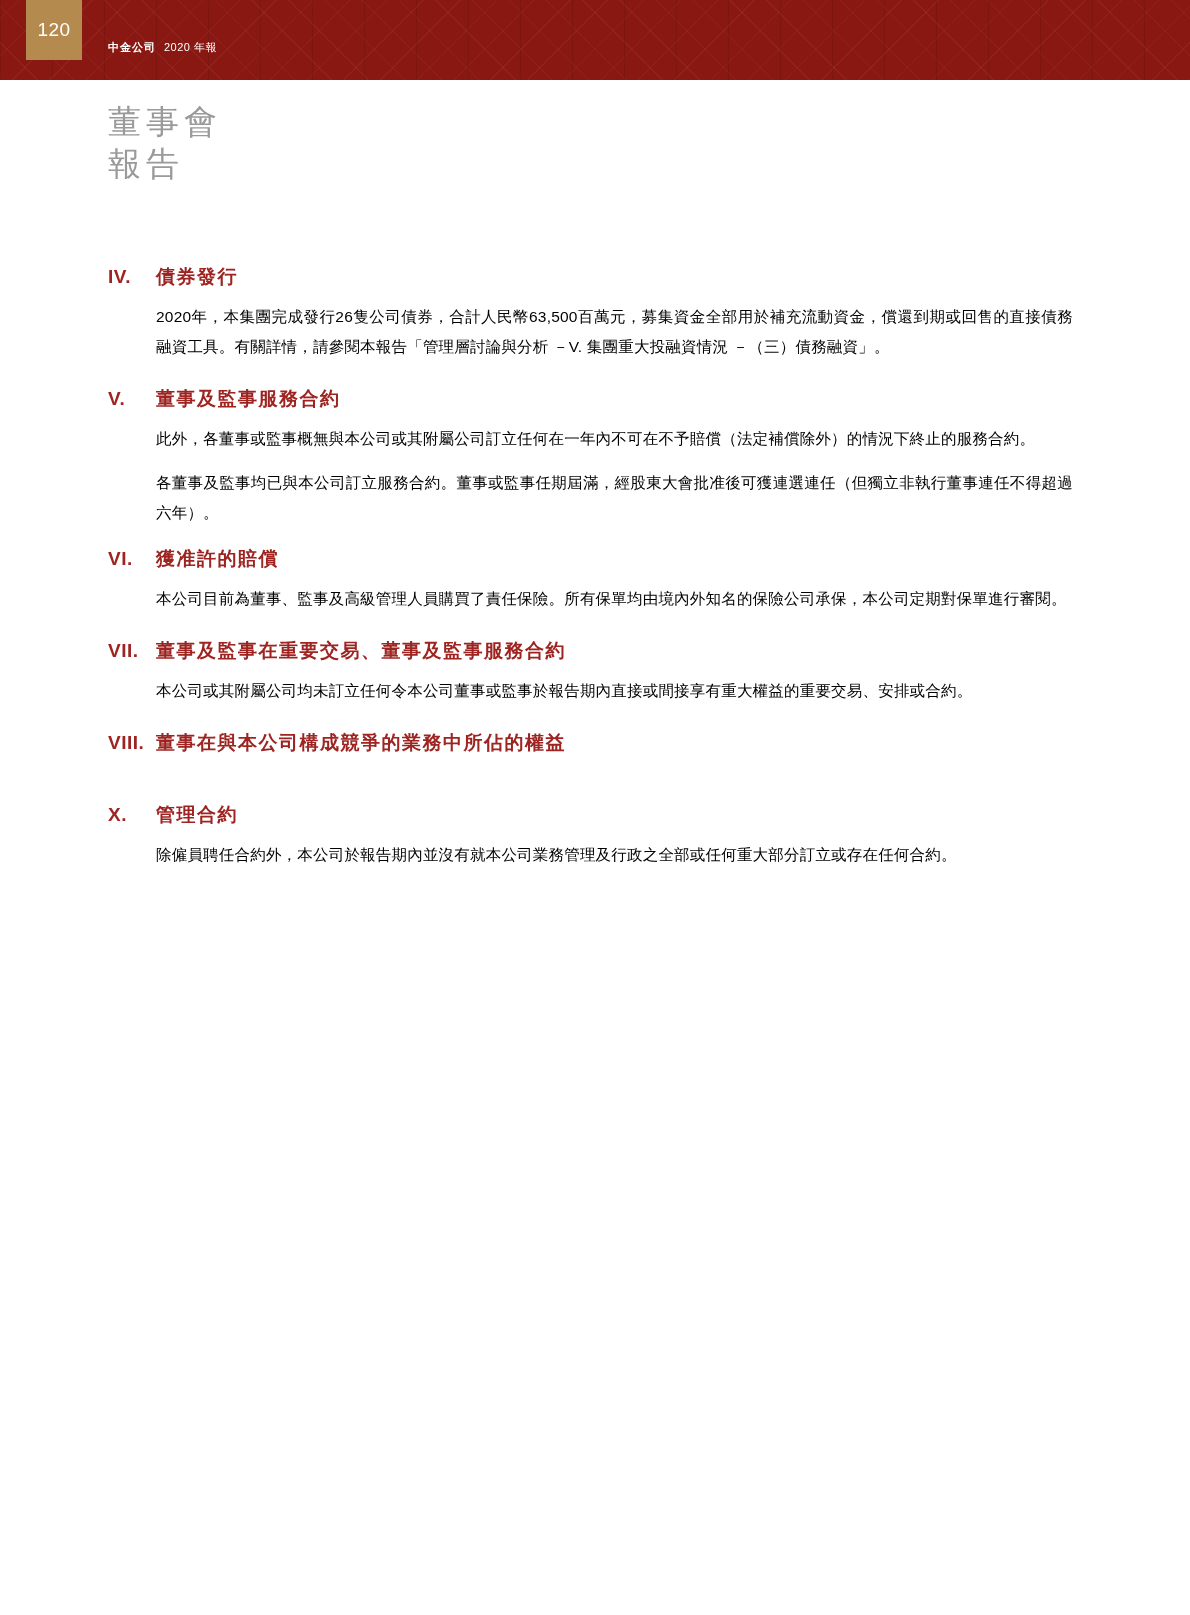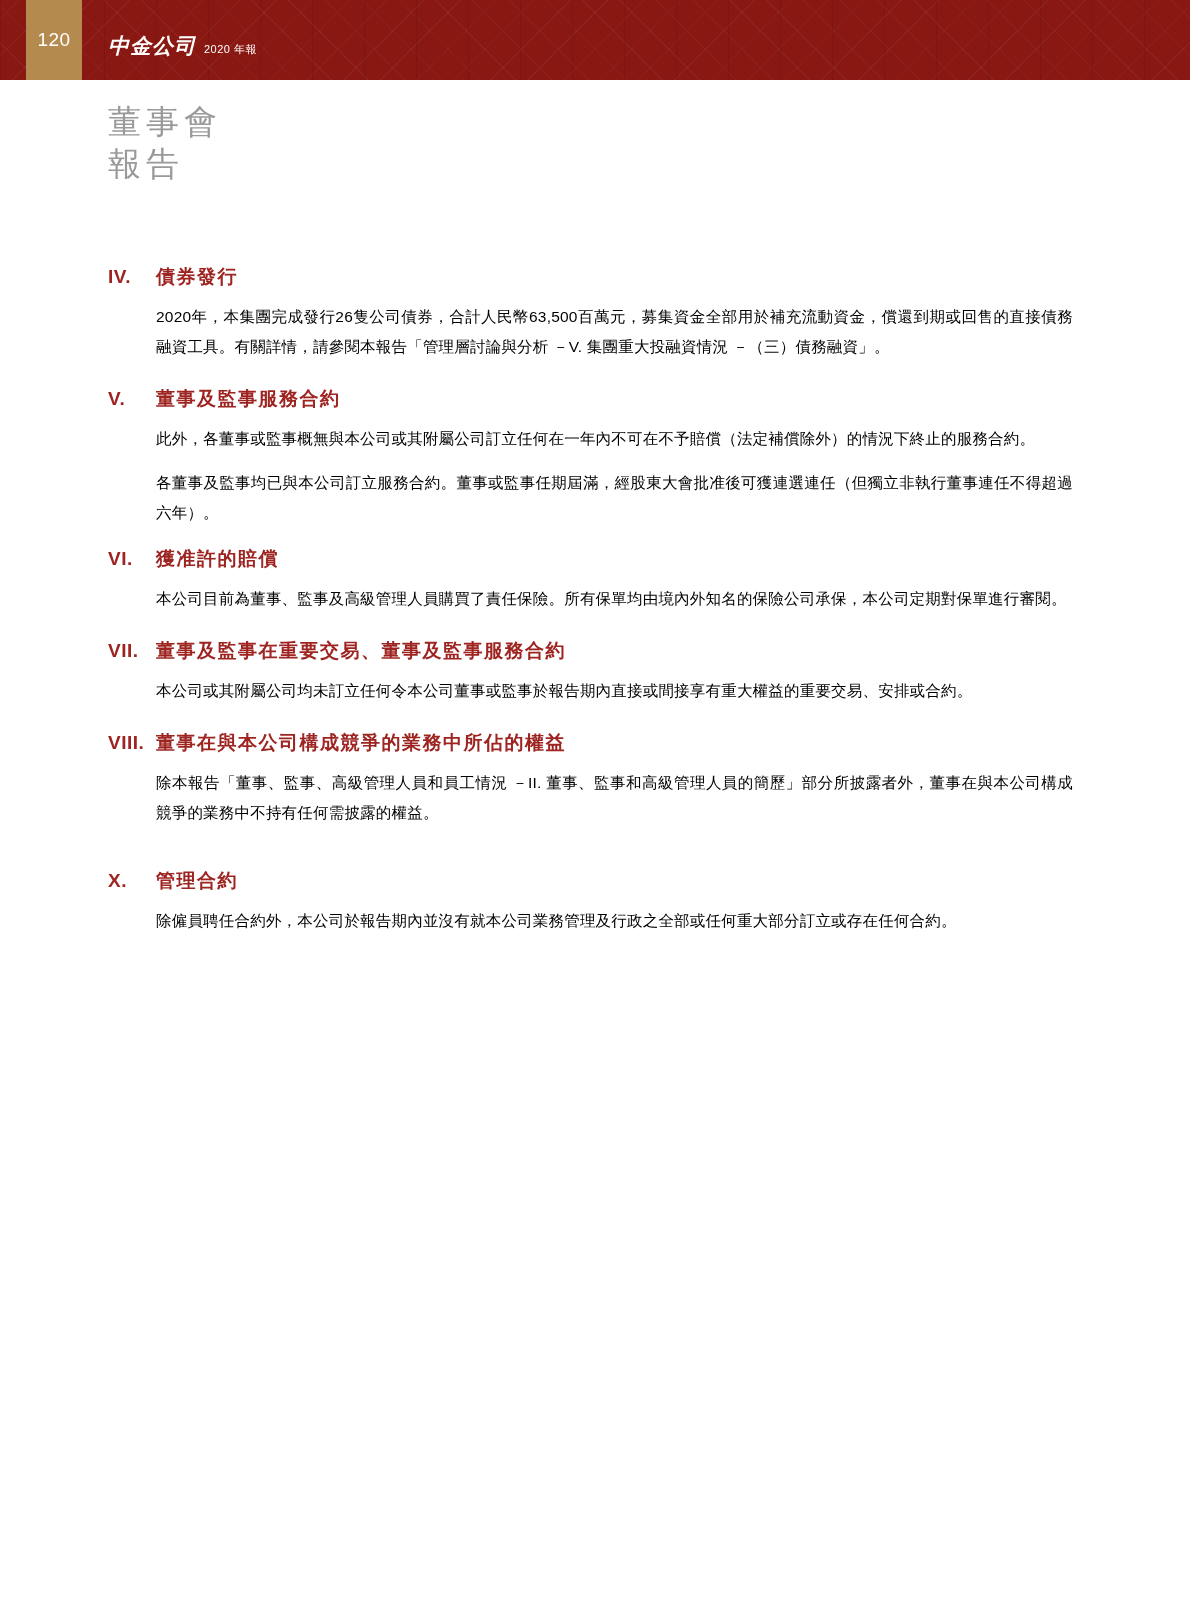--- a/index.html
+++ b/index.html
@@ -33,44 +33,43 @@
     background-image:
       repeating-linear-gradient(45deg, rgba(255,255,255,0.045) 0 1px, transparent 1px 26px),
       repeating-linear-gradient(-45deg, rgba(255,255,255,0.045) 0 1px, transparent 1px 26px),
       repeating-linear-gradient(90deg, rgba(0,0,0,0.10) 0 1px, transparent 1px 52px);
   }
   .header-page-box {
     position: absolute;
     top: 0;
     left: 26px;
     width: 56px;
-    height: 80px;
+    height: 60px;
     background: #b58a4f;
     display: flex;
     align-items: center;
     justify-content: center;
   }
   .header-page-num {
     color: #ffffff;
     font-size: 19px;
     letter-spacing: 0.5px;
   }
   .header-text {
     position: absolute;
     left: 108px;
     top: 46px;
     transform: translateY(-50%);
     color: #ffffff;
     white-space: nowrap;
   }
   .header-company {
-    font-size: 21px;
+    font-size: 11px;
     font-weight: bold;
     letter-spacing: 1px;
-    font-style: italic;
   }
   .header-report {
     font-size: 11px;
     letter-spacing: 0.5px;
     margin-left: 8px;
     font-weight: normal;
   }
 
   
   .chapter {
@@ -196,23 +195,20 @@
       <p class="para">本公司或其附屬公司均未訂立任何令本公司董事或監事於報告期內直接或間接享有重大權益的重要交易、安排或合約。</p>
     </div>
   </div>
   <div class="gap-md"></div>
 
   <div class="section">
     <div class="sec-head">
       <span class="sec-num">VIII.</span>
       <span class="sec-title">董事在與本公司構成競爭的業務中所佔的權益</span>
     </div>
-    <div class="sec-body">
-      <p class="para">除本報告「董事、監事、高級管理人員和員工情況 －II. 董事、監事和高級管理人員的簡歷」部分所披露者外，董事在與本公司構成競爭的業務中不持有任何需披露的權益。</p>
-    </div>
   </div>
   <div class="gap-md"></div>
 
   <div class="gap-md"></div>
 
   <div class="section">
     <div class="sec-head">
       <span class="sec-num">X.</span>
       <span class="sec-title">管理合約</span>
     </div>

